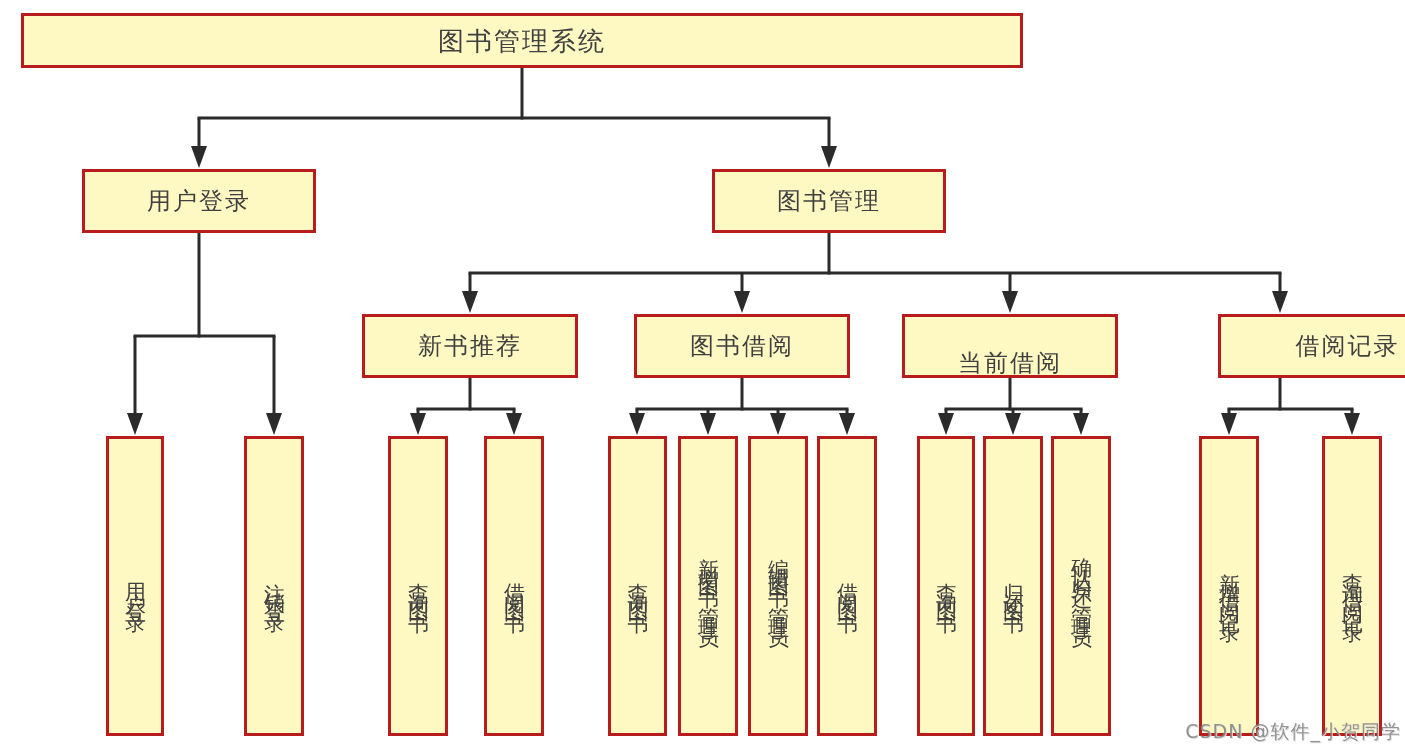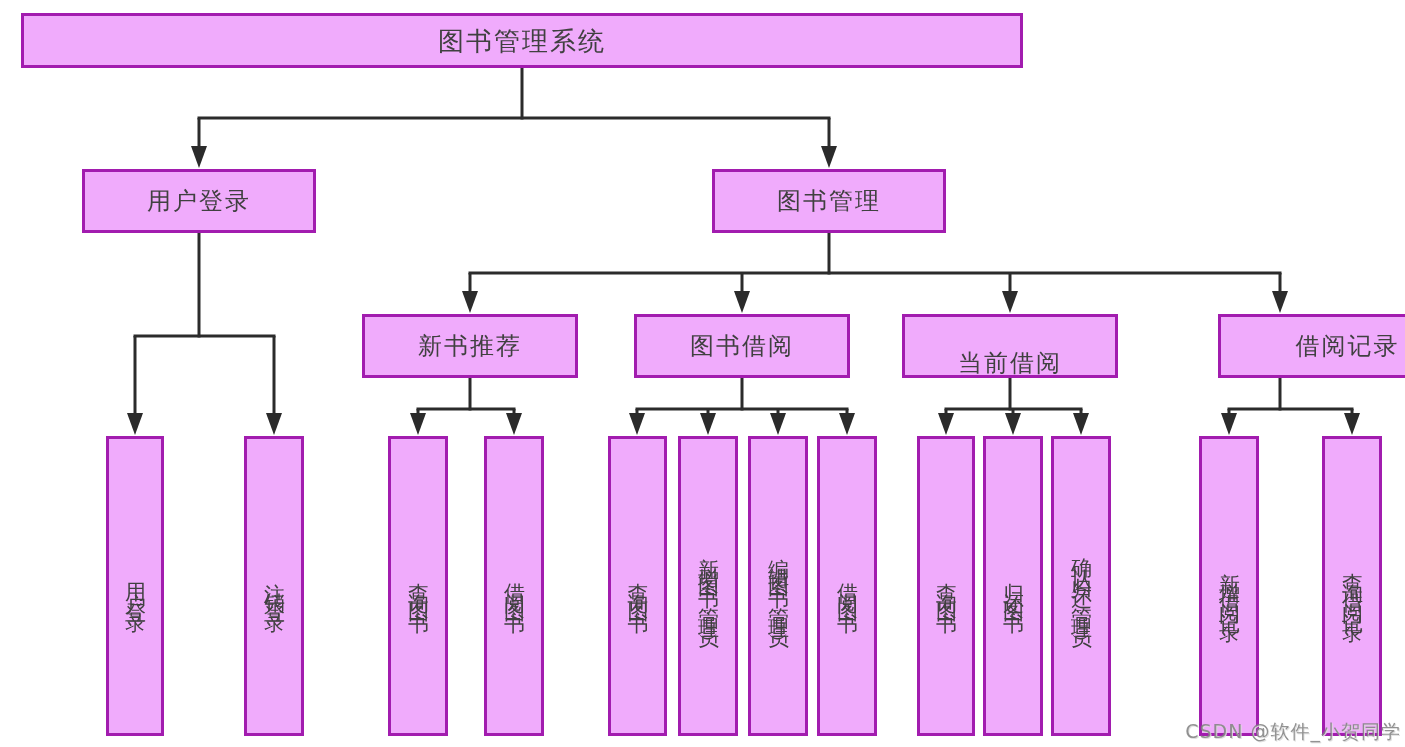--- a/index.html
+++ b/index.html
@@ -25,22 +25,22 @@
   svg.edges line {
     stroke: #2b2b2b;
     stroke-width: 3;
   }
   svg.edges polygon {
     fill: #2b2b2b;
   }
   .node {
     position: absolute;
     box-sizing: border-box;
-    background: #f0abfc;
-    border: 3px solid #a21caf;
+    background: #fef9c3;
+    border: 3px solid #b91c1c;
     display: flex;
     align-items: center;
     justify-content: center;
     color: #404040;
     line-height: 1;
   }
   .node.lvl1 { font-size: 26px; letter-spacing: 2px; }
   .node.lvl2, .node.lvl3 { font-size: 24px; letter-spacing: 2px; }
   .node.leaf { font-size: 21px; }
   .node.leaf .vtext {

